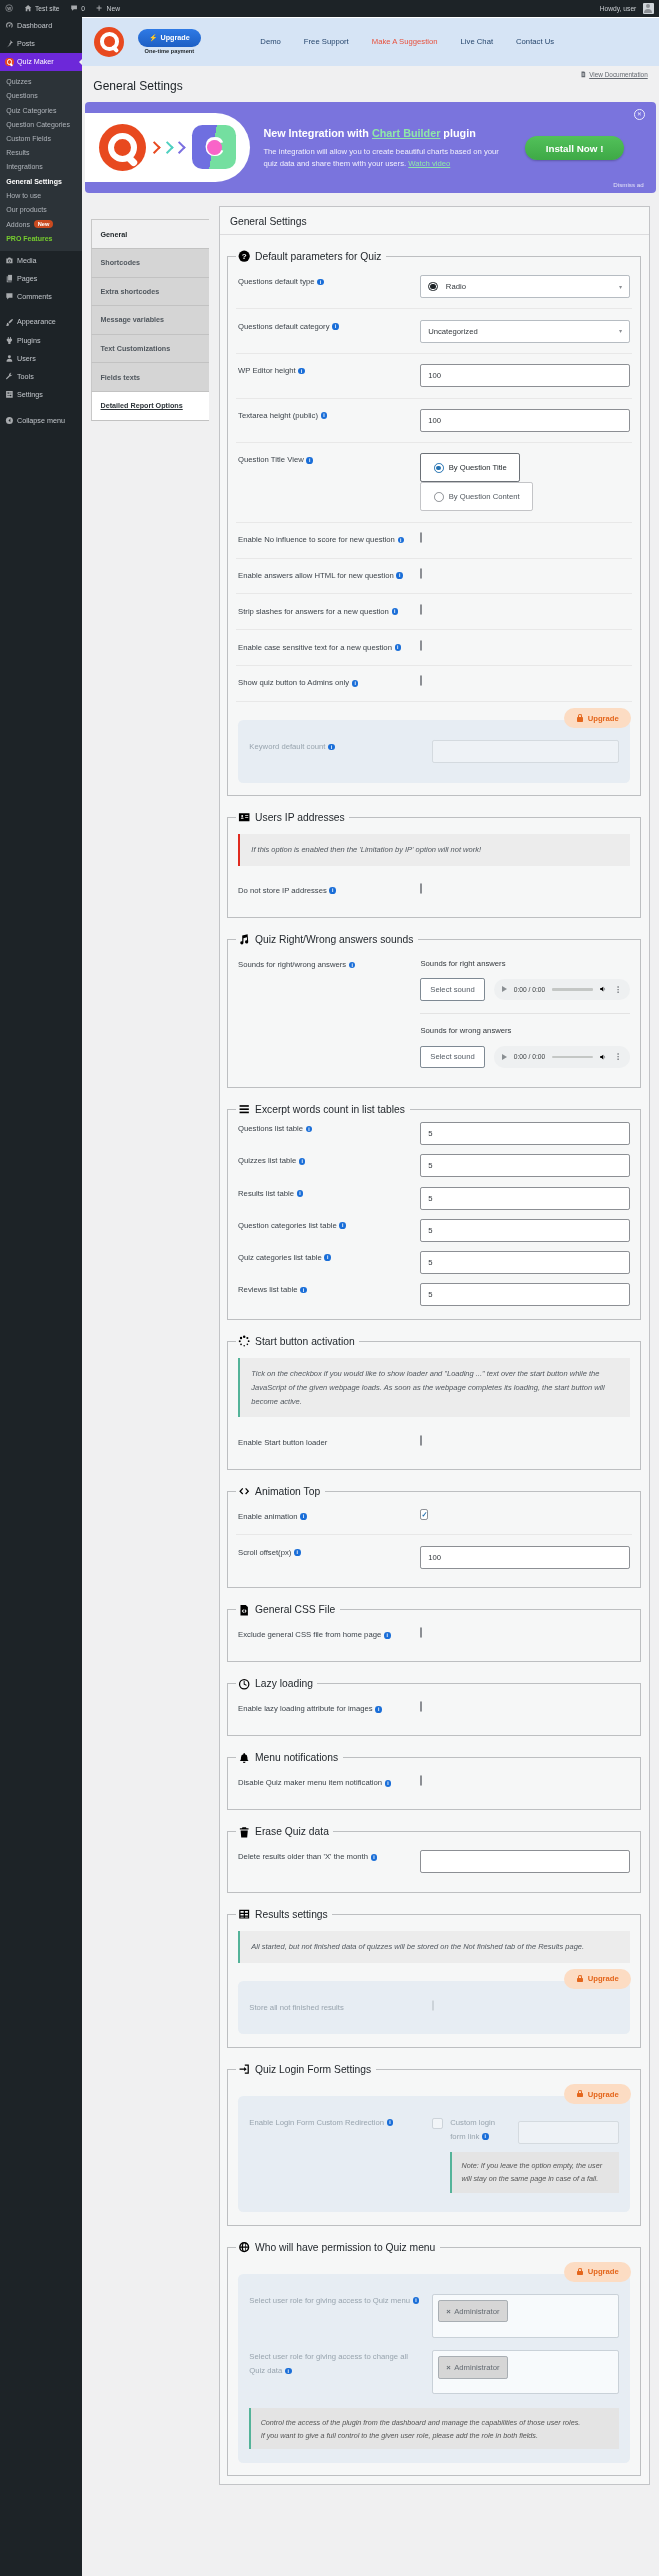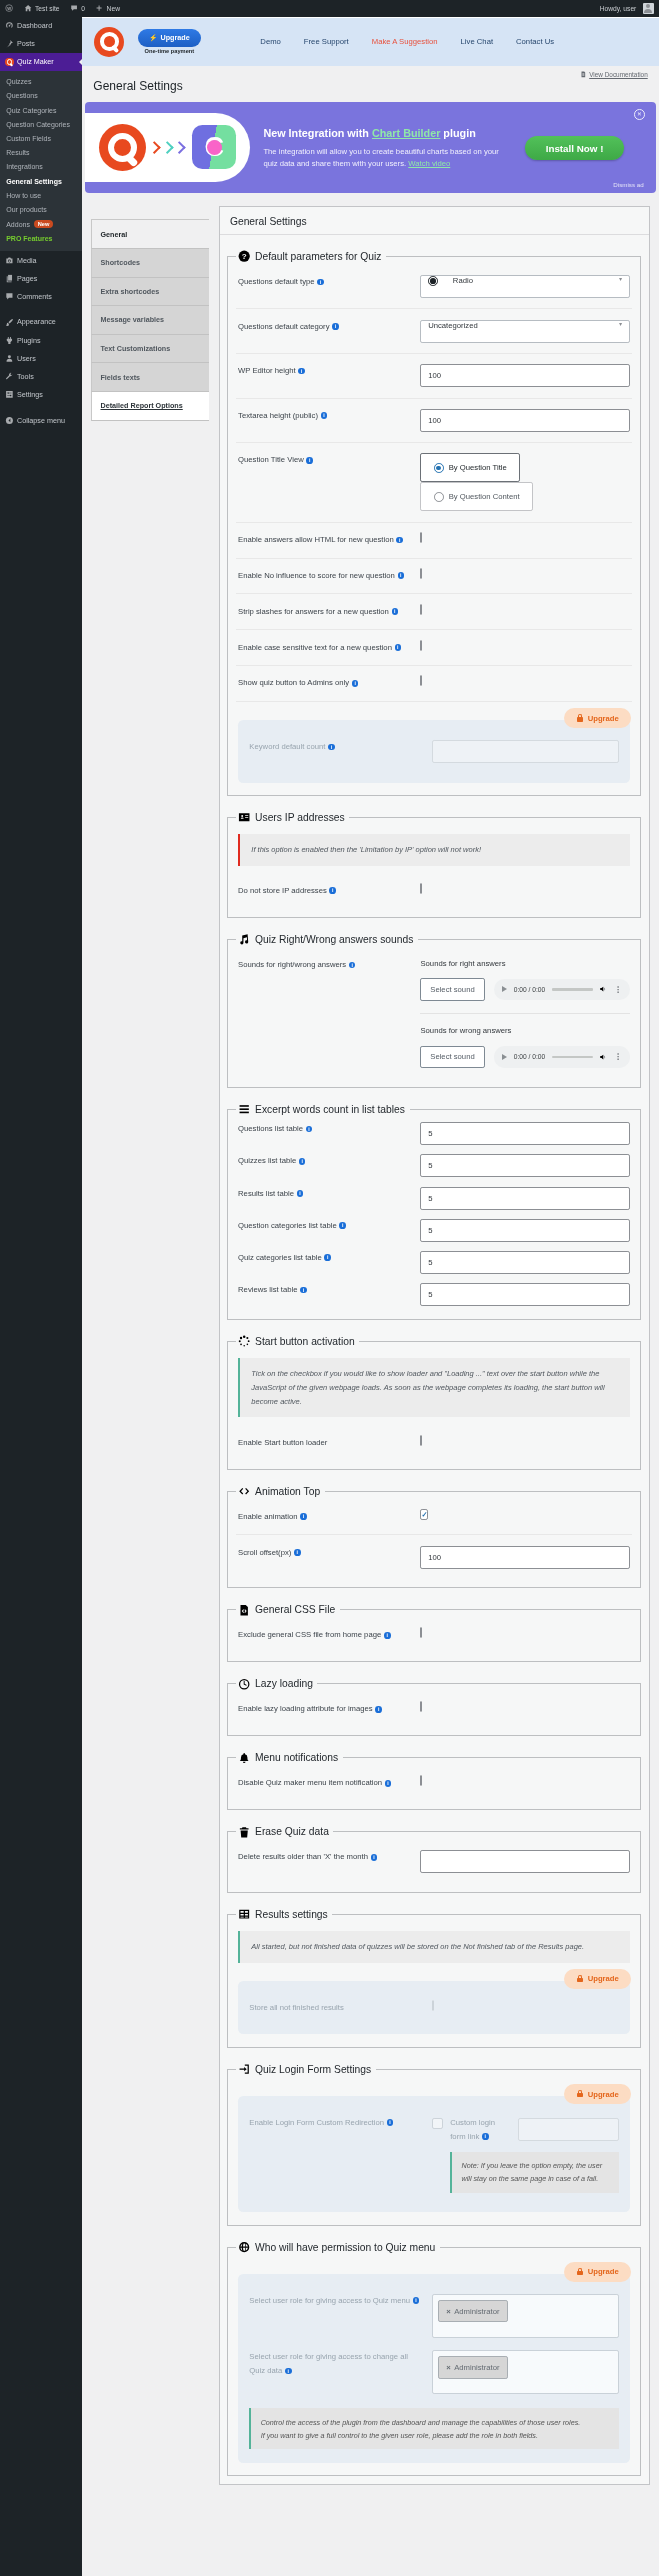--- a/index.html
+++ b/index.html
@@ -15,21 +15,21 @@
   #adminbar .ico{width:8.2px;height:8.2px;color:#a7aaad}
   #adminbar .spacer{flex:1}
   #adminbar .avatar{width:11.3px;height:11.3px;background:#cfd4d9;border-radius:1px;margin-left:3.1px;position:relative}
   #adminbar .avatar::before{content:"";position:absolute;left:3.6px;top:1.5px;width:4.1px;height:4.1px;border-radius:50%;background:#8c8f94}
   #adminbar .avatar::after{content:"";position:absolute;left:1.5px;top:6.2px;width:8.2px;height:4.6px;border-radius:4.1px 4.1px 0 0;background:#8c8f94}
 
   
   #sidebar{position:absolute;top:16.5px;left:0;width:82px;height:2618px;background:#1d2327;color:#c3c7cc;font-size:7.2px}
   .menu-item{display:flex;align-items:flex-end;gap:3px;padding:4.6px 4.1px 4.6px 5.2px;cursor:pointer;position:relative}
   .menu-item .ico{width:8.8px;height:8.8px;color:#a7aaad;flex-shrink:0}
-  .menu-item.active{background:#4c1d95;color:#fff}
+  .menu-item.active{background:#6d28d9;color:#fff}
   .menu-item.active::after{content:"";position:absolute;right:-0.5px;top:50%;margin-top:-4.1px;
       border:4.1px solid transparent;border-right-color:#f0f0f1}
   .menu-gap{height:7.2px}
   .quiz-ico{width:8.8px;height:8.8px;border-radius:50%;background:#e8491f;position:relative;flex-shrink:0}
   .quiz-ico::before{content:"";position:absolute;inset:1.5px;border:1.3px solid #fff;border-radius:50%}
   .quiz-ico::after{content:"";position:absolute;right:1px;bottom:1px;width:3.1px;height:1.5px;background:#fff;border-radius:1px;transform:rotate(45deg)}
   #submenu{background:#2c3338;padding:3.6px 0 5.2px}
   .sub-item{padding:3.6px 6.2px;color:#b0b5bb;font-size:7px;cursor:pointer;display:flex;align-items:center;gap:3.6px}
   .sub-item.current{color:#fff;font-weight:bold}
   .sub-item .badge{background:#ca4a1f;color:#fff;font-size:5.7px;padding:1px 4.1px;border-radius:5.2px;font-weight:bold}
@@ -104,21 +104,21 @@
   .row:last-child{border-bottom:none}
   .row.compact{border-bottom:none;padding:4.6px 2.1px}
   .row-label{width:170px;padding-right:12.4px;font-size:7.7px;color:#3c434a;line-height:1.85;flex-shrink:0}
   .row-control{flex:1;min-width:0}
   .info-ico{display:inline-block;width:6.7px;height:6.7px;border-radius:50%;background:#1a6ed8;color:#fff;
       font-size:5.2px;font-weight:bold;line-height:6.7px;text-align:center;margin-left:2.6px;cursor:pointer;vertical-align:0.5px}
   .info-ico::before{content:"i"}
   .text-input{width:100%;height:23px;border:0.5px solid #8c8f94;border-radius:2.1px;background:#fff;font-size:7.7px;
       color:#32373c;padding:0 6.7px;box-sizing:border-box;font-family:"Liberation Sans",sans-serif}
   .select{position:relative;width:100%;height:23px;border:0.5px solid #b6bcc2;border-radius:2.1px;background:#fff;
-      display:flex;align-items:flex-start;gap:15px;padding:0 6.7px;box-sizing:border-box;font-size:7.7px;color:#32373c;cursor:pointer}
+      display:flex;align-items:center;gap:8px;padding:0 6.7px;box-sizing:border-box;font-size:7.7px;color:#32373c;cursor:pointer}
   .select .caret{position:absolute;right:6.2px;font-size:5.2px;color:#8c8f94}
   .radio-glyph{width:7.7px;height:7.7px;border:1.3px solid #1d2327;border-radius:50%;position:relative;flex-shrink:0}
   .radio-glyph::after{content:"";position:absolute;inset:1px;background:#1d2327;border-radius:50%}
   .cb{width:9.3px;height:9.3px;border:0.5px solid #8c8f94;border-radius:2.1px;background:#fff;cursor:pointer;
       font-size:7.2px;line-height:8.8px;text-align:center;color:#2271b1;font-weight:bold;margin-top:2.1px}
   .cb.checked::before{content:"\2713"}
   .tgl{display:inline-flex;align-items:center;gap:5.2px;padding:0 12.4px;height:27px;background:#fff;
       border:0.5px solid #c3c4c7;border-radius:2.1px;margin-right:8.2px;font-size:7.7px;color:#50575e;cursor:pointer}
   .tgl.on{border-color:#6b7076;color:#1d2327;font-weight:normal}
   .tradio{width:7.7px;height:7.7px;border:0.5px solid #8c8f94;border-radius:50%;background:#fff;position:relative}
@@ -154,21 +154,21 @@
 
   
   .tagbox{background:#f7fafc;border:0.5px solid #c9d1d8;border-radius:2.1px;min-height:44px;padding:5.2px;box-sizing:border-box}
   .tag{display:inline-flex;align-items:center;gap:3.6px;background:#d6d6d6;border:0.5px solid #a8aeb3;border-radius:2.1px;
        padding:5.7px 7.2px;color:#646b72;font-size:7.7px}
   .tag .x{font-weight:bold;cursor:pointer}
   .note{background:#e4e4e4;border-left:2.1px solid #54b399;padding:7.2px 9.3px;font-style:italic;font-size:7.2px;
         color:#555;line-height:1.85;margin-top:8.2px}
   .split{display:flex;gap:7.2px}
   .side{flex:1;background:transparent}
-  .side-top{display:flex;gap:6.2px;align-items:center}
+  .side-top{display:flex;gap:6.2px;align-items:flex-end}
   .side-label{width:62px;font-size:7.7px;color:#98a4ae;line-height:1.8;flex-shrink:0}
   .side .text-input{flex:1}
 </style>
 </head>
 <body>
 
 <div id="adminbar">
   <div class="abitem">
     <span class="ico">
         <svg viewBox="0 0 20 20" style="font-size:13px">
@@ -465,25 +465,25 @@
                 <div><span class="tgl on">
                     <span class="tradio"></span>
                     <span>By Question Title</span>
                   </span><span class="tgl">
                     <span class="tradio"></span>
                     <span>By Question Content</span>
                   </span></div>
               </div>
             </div>
             <div class="row">
+              <div class="row-label"><span>Enable No influence to score for new question</span><span class="info-ico"></span></div>
+              <div class="row-control"><span class="cb"></span></div>
+            </div>
+            <div class="row">
               <div class="row-label"><span>Enable answers allow HTML for new question</span><span class="info-ico"></span></div>
-              <div class="row-control"><span class="cb"></span></div>
-            </div>
-            <div class="row">
-              <div class="row-label"><span>Enable No influence to score for new question</span><span class="info-ico"></span></div>
               <div class="row-control"><span class="cb"></span></div>
             </div>
             <div class="row">
               <div class="row-label"><span>Strip slashes for answers for a new question</span><span class="info-ico"></span></div>
               <div class="row-control"><span class="cb"></span></div>
             </div>
             <div class="row">
               <div class="row-label"><span>Enable case sensitive text for a new question</span><span class="info-ico"></span></div>
               <div class="row-control"><span class="cb"></span></div>
             </div>

